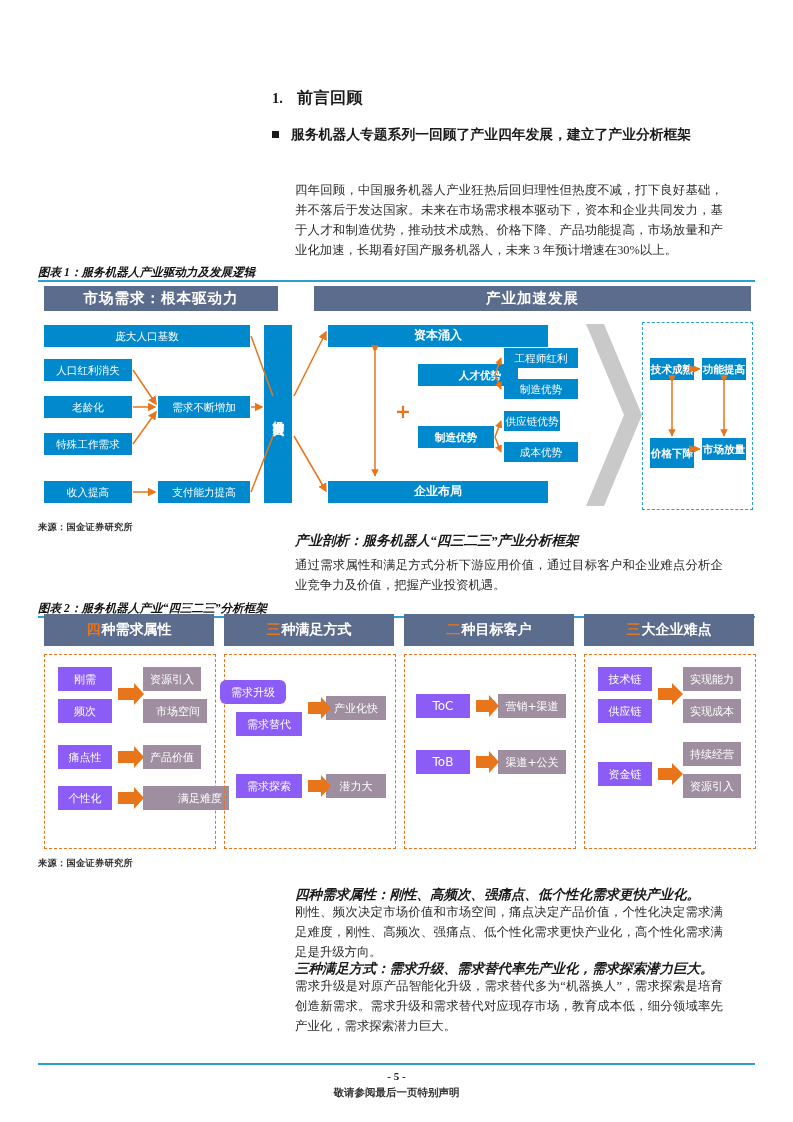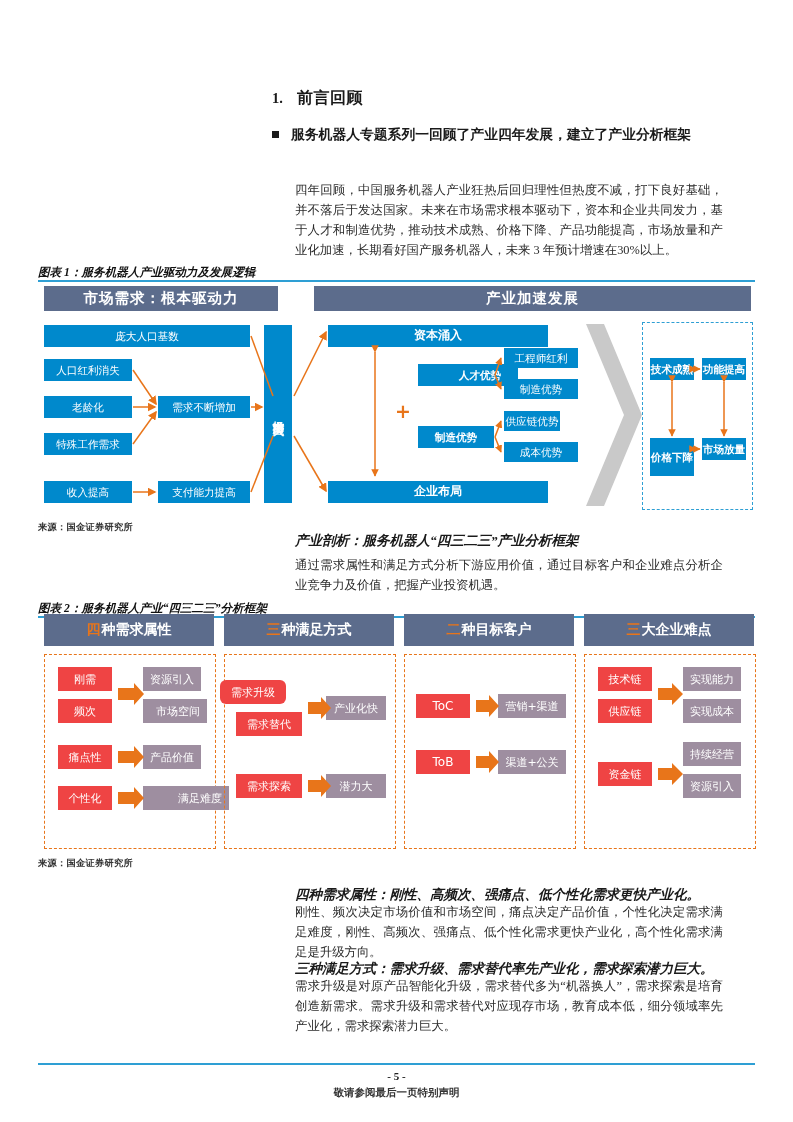--- a/index.html
+++ b/index.html
@@ -98,21 +98,21 @@
     font-size: 14px; font-weight: 600;
     display: flex; align-items: center; justify-content: center;
   }
   .f2-hdr .num { color: #e8751a; font-weight: 700; margin-right: 1px; }
   .f2-panel {
     position: absolute; top: 40px; height: 193px;
     border: 1.6px dashed #e8751a;
   }
   .tb {
     position: absolute;
-    background: #ef4444; color: #ffffff;
+    background: #8b5cf6; color: #ffffff;
     font-family: "DejaVu Sans", "Liberation Sans", sans-serif;
     font-size: 11px;
     display: flex; align-items: center; justify-content: center;
   }
   .pb {
     position: absolute;
     background: #9e8ea0; color: #ffffff;
     font-family: "DejaVu Sans", "Liberation Sans", sans-serif;
     font-size: 11px;
     display: flex; align-items: center; justify-content: center;
@@ -233,21 +233,21 @@
     </svg>
 
     <svg class="arw" style="left:546px; top:36px; width:60px; height:186px;" viewBox="0 0 60 186">
       <path d="M2,2 L40,93 L2,184 L20,184 L58,93 L20,2 Z" fill="#c9c9c9"></path>
     </svg>
 
     <div class="dashbox" style="left:604px; top:36px; width:109px; height:186px;"></div>
 
     <div class="bx bold" style="left:612px; top:72px; width:44px; height:22px;">技术成熟</div>
     <div class="bx bold" style="left:664px; top:72px; width:44px; height:22px;">功能提高</div>
-    <div class="bx bold" style="left:612px; top:152px; width:44px; height:38px;">价格下降</div>
+    <div class="bx bold" style="left:612px; top:152px; width:44px; height:30px;">价格下降</div>
     <div class="bx bold" style="left:664px; top:152px; width:44px; height:22px;">市场放量</div>
 
     <svg class="arw" style="left:0; top:0; width:717px; height:231px;" viewBox="0 0 717 231">
       <g stroke="#e8751a" stroke-width="1.5" fill="none">
         <path d="M658,83 L662,83" marker-start="url(#ahs)" marker-end="url(#ahs)"></path>
         <path d="M634,96 L634,150" marker-start="url(#ahs)" marker-end="url(#ahs)"></path>
         <path d="M686,96 L686,150" marker-start="url(#ahs)" marker-end="url(#ahs)"></path>
         <path d="M658,163 L662,163" marker-start="url(#ahs)" marker-end="url(#ahs)"></path>
       </g>
     </svg>

